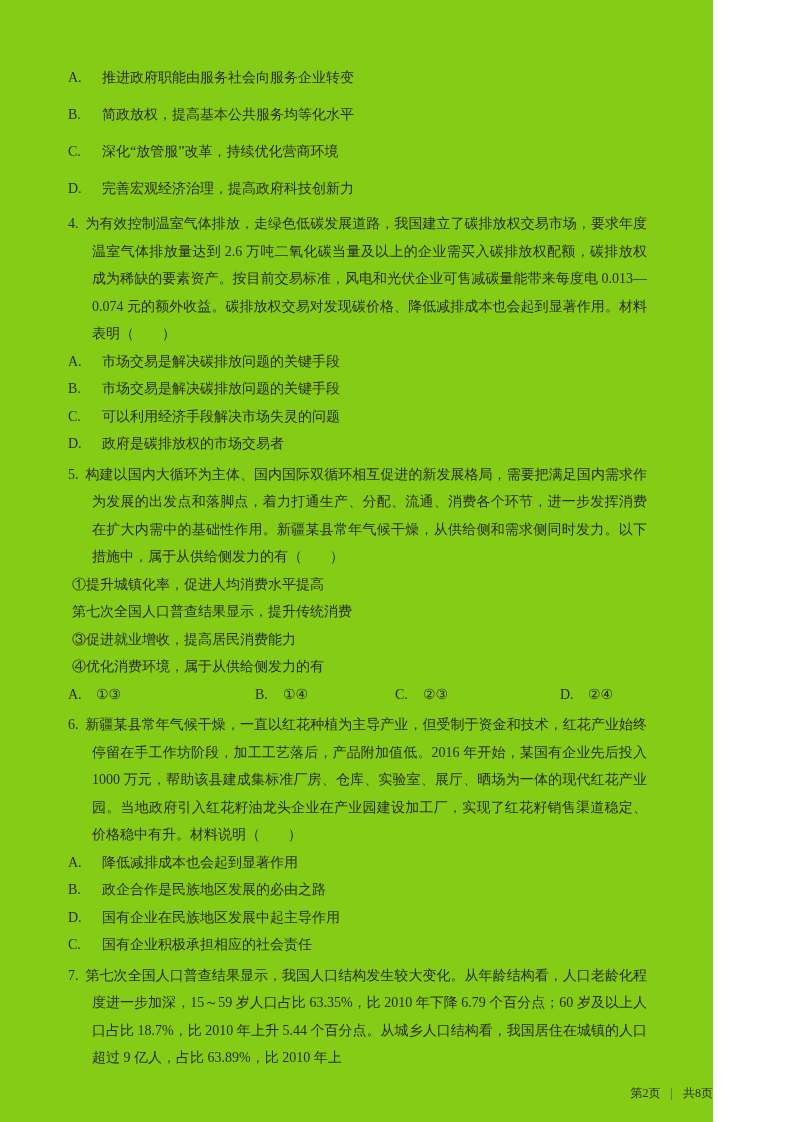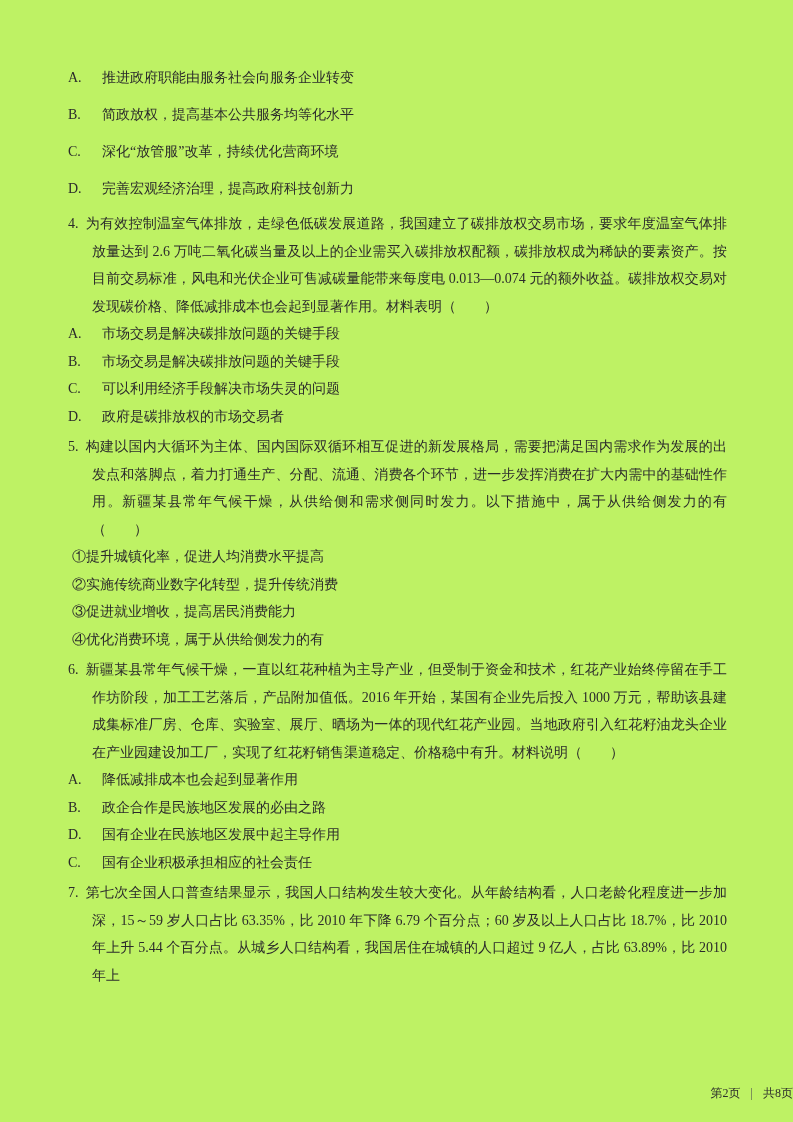--- a/index.html
+++ b/index.html
@@ -1,21 +1,21 @@
 <!DOCTYPE html>
 <html><head>
 <meta charset="utf-8">
 <style>
   * { box-sizing: border-box; }
   html, body { margin: 0; padding: 0; background: #ffffff; }
   .page {
-    width: 793px;
+    width: 713px;
     height: 1122px;
     position: relative;
-    background: #bef264;
+    background: #84cc16;
     color: #2b2b2b;
     font-family: "Liberation Serif", "DejaVu Serif", serif;
     font-size: 14px;
     padding: 58px 66px 0 68px;
     overflow: hidden;
   }
   .opt-lg { line-height: 37px; }
   .opt { line-height: 27.5px; }
   .lbl { display: inline-block; min-width: 18px; margin-right: 16px; }
   .stem {
@@ -81,23 +81,37 @@
     <div class="opt">
       <span class="lbl">D.</span><span>政府是碳排放权的市场交易者</span>
     </div>
   </div>
 
   <div class="block">
     <p class="stem">
       <span class="qnum">5.</span><span>构建以国内大循环为主体、国内国际双循环相互促进的新发展格局，需要把满足国内需求作为发展的出发点和落脚点，着力打通生产、分配、流通、消费各个环节，进一步发挥消费在扩大内需中的基础性作用。新疆某县常年气候干燥，从供给侧和需求侧同时发力。以下措施中，属于从供给侧发力的有（　　）</span>
     </p>
     <div class="item-line">①提升城镇化率，促进人均消费水平提高</div>
-    <div class="item-line">②实施传统商业数字化转型，提升传统消费</div>
+    <div class="item-line">第七次全国人口普查结果显示，提升传统消费</div>
     <div class="item-line">③促进就业增收，提高居民消费能力</div>
     <div class="item-line">④优化消费环境，属于从供给侧发力的有</div>
+    <div class="choices">
+      <div class="choice-cell">
+        <span class="lbl">A.</span><span>①③</span>
+      </div>
+      <div class="choice-cell">
+        <span class="lbl">B.</span><span>①④</span>
+      </div>
+      <div class="choice-cell">
+        <span class="lbl">C.</span><span>②③</span>
+      </div>
+      <div class="choice-cell">
+        <span class="lbl">D.</span><span>②④</span>
+      </div>
+    </div>
   </div>
 
   <div class="block">
     <p class="stem">
       <span class="qnum">6.</span><span>新疆某县常年气候干燥，一直以红花种植为主导产业，但受制于资金和技术，红花产业始终停留在手工作坊阶段，加工工艺落后，产品附加值低。2016 年开始，某国有企业先后投入 1000 万元，帮助该县建成集标准厂房、仓库、实验室、展厅、晒场为一体的现代红花产业园。当地政府引入红花籽油龙头企业在产业园建设加工厂，实现了红花籽销售渠道稳定、价格稳中有升。材料说明（　　）</span>
     </p>
     <div class="opt">
       <span class="lbl">A.</span><span>降低减排成本也会起到显著作用</span>
     </div>
     <div class="opt">

